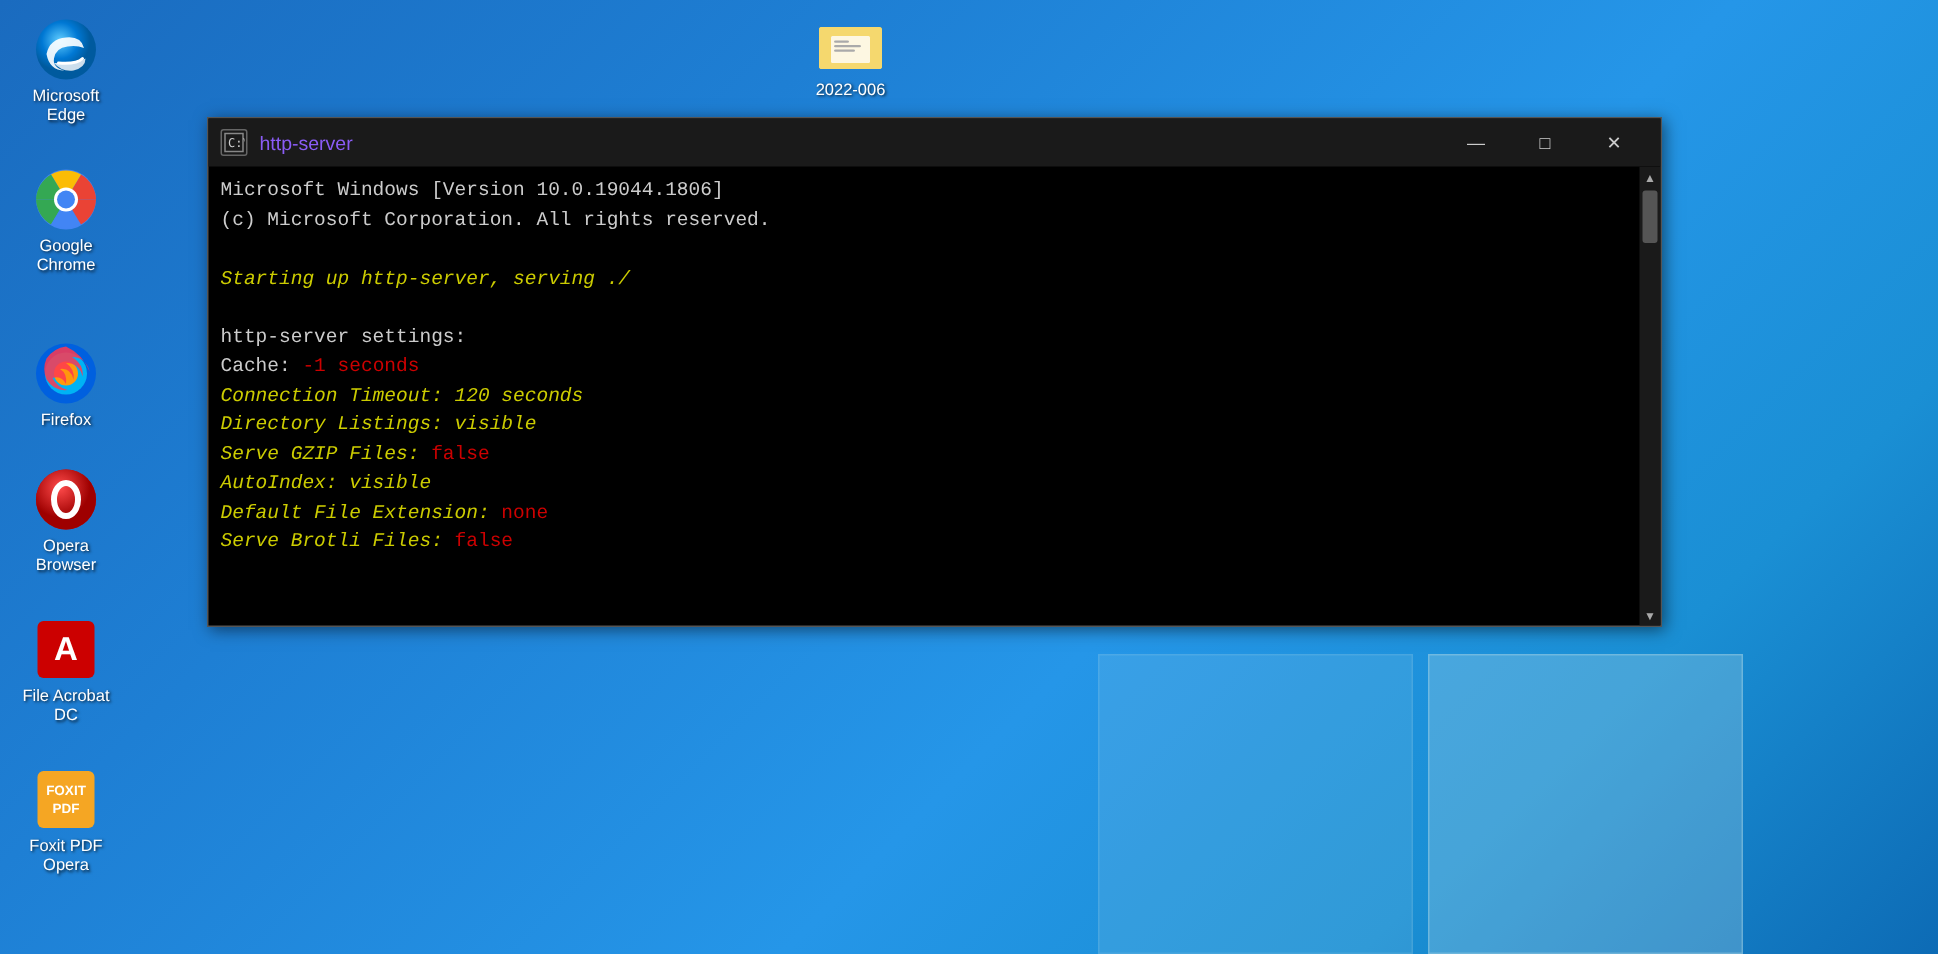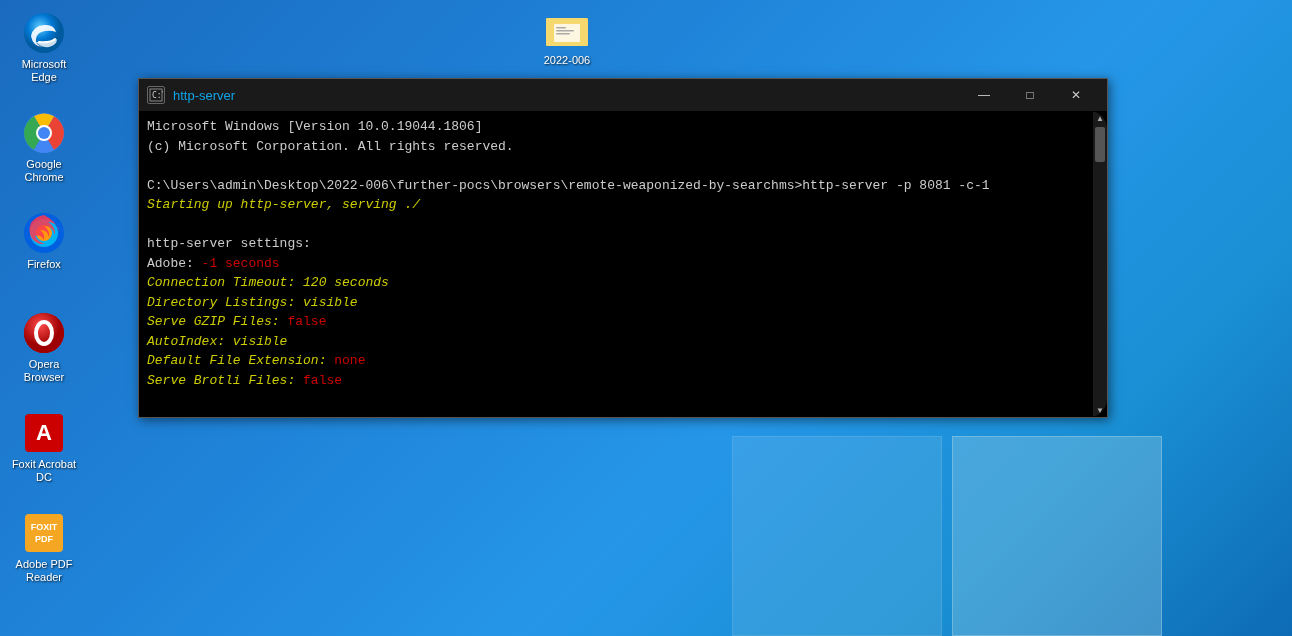--- a/index.html
+++ b/index.html
@@ -67,21 +67,21 @@
       margin-right: 8px;
       background: #1a1a1a;
       border: 1px solid #666;
       border-radius: 2px;
       display: flex; align-items: center; justify-content: center;
       font-size: 10px;
       color: #ccc;
       flex-shrink: 0;
     }
     .cmd-title {
-      color: #0ea5e9;
+      color: #8b5cf6;
       font-size: 13px;
       flex: 1;
     }
     .cmd-buttons {
       display: flex;
       gap: 0;
     }
     .cmd-btn {
       width: 46px; height: 32px;
       display: flex; align-items: center; justify-content: center;
@@ -151,21 +151,21 @@
         <path d="M21,21 L1,21 A20,20 0 0,0 11,37.7Z" fill="#34a853"></path>
         <path d="M21,21 L11,37.7 A20,20 0 0,0 31,37.7Z" fill="#4285f4"></path>
         <path d="M21,21 L31,37.7 A20,20 0 0,0 41,21Z" fill="#ea4335"></path>
         <circle cx="21" cy="21" r="8" fill="white"></circle>
         <circle cx="21" cy="21" r="6" fill="#4285f4"></circle>
       </svg>
     </div>
     <span class="icon-label">Google Chrome</span>
   </div>
 
-  <div class="desktop-icon" style="position:absolute;top:208px;left:4px;">
+  <div class="desktop-icon" style="position:absolute;top:224px;left:4px;">
     <div class="icon-img">
       <svg width="42" height="42" viewBox="0 0 42 42">
         <circle cx="21" cy="21" r="20" fill="#0060df"></circle>
         <circle cx="21" cy="21" r="14" fill="#00b3f4"></circle>
         <circle cx="21" cy="21" r="8" fill="#ff980e"></circle>
         <path d="M21,3 Q32,8 37,20 Q34,10 25,10 Q33,15 32,23 Q30,14 21,14 Q27,18 26,25 Q24,17 17,18 Q22,21 21,28 Q18,22 12,24 Q15,30 22,32 Q13,33 8,25 Q5,18 8,11 Q13,4 21,3Z" fill="#ff3750" opacity="0.85"></path>
       </svg>
     </div>
     <span class="icon-label">Firefox</span>
   </div>
@@ -187,32 +187,32 @@
     <span class="icon-label">Opera Browser</span>
   </div>
 
   <div class="desktop-icon" style="position:absolute;top:408px;left:4px;">
     <div class="icon-img">
       <svg width="42" height="42" viewBox="0 0 42 42">
         <rect x="2" y="2" width="38" height="38" rx="4" fill="#cc0000"></rect>
         <text x="21" y="28" text-anchor="middle" font-size="22" font-weight="bold" font-family="Arial" fill="white">A</text>
       </svg>
     </div>
-    <span class="icon-label">Foxit Acrobat DC</span>
+    <span class="icon-label">File Acrobat DC</span>
   </div>
 
   <div class="desktop-icon" style="position:absolute;top:508px;left:4px;">
     <div class="icon-img">
       <svg width="42" height="42" viewBox="0 0 42 42">
         <rect x="2" y="2" width="38" height="38" rx="4" fill="#f5a623"></rect>
         <text x="21" y="18" text-anchor="middle" font-size="9" font-weight="bold" font-family="Arial" fill="white">FOXIT</text>
         <text x="21" y="30" text-anchor="middle" font-size="9" font-weight="bold" font-family="Arial" fill="white">PDF</text>
       </svg>
     </div>
-    <span class="icon-label">Adobe PDF Reader</span>
+    <span class="icon-label">Foxit PDF Opera</span>
   </div>
 
   <div class="desktop-icon" style="position:absolute;top:4px;left:527px;">
     <div class="icon-img">
       <svg width="42" height="42" viewBox="0 0 42 42">
         <rect x="0" y="10" width="42" height="28" rx="2" fill="#e8c84a"></rect>
         <rect x="0" y="10" width="42" height="28" rx="2" fill="#f5d86e"></rect>
         <rect x="0" y="14" width="42" height="24" rx="2" fill="#f5d86e"></rect>
         <rect x="0" y="10" width="18" height="8" rx="2" fill="#f5d86e"></rect>
 
@@ -236,31 +236,30 @@
         </svg>
       </div>
       <span class="cmd-title">http-server</span>
       <div class="cmd-buttons">
         <button class="cmd-btn">—</button>
         <button class="cmd-btn">□</button>
         <button class="cmd-btn close">✕</button>
       </div>
     </div>
 
-    <div style="flex:1;display:flex;overflow:hidden;position:relative;border-radius:18px;">
+    <div style="flex:1;display:flex;overflow:hidden;position:relative;">
       <div class="cmd-content" style="flex:1;padding-right:18px;">
 
         <span class="line white">Microsoft Windows [Version 10.0.19044.1806]</span>
         <span class="line white">(c) Microsoft Corporation. All rights reserved.</span>
         <span class="line white"> </span>
-        <span class="line white">C:\Users\admin\Desktop\2022-006\further-pocs\browsers\remote-weaponized-by-searchms&gt;http-server -p 8081 -c-1</span>
         <span class="line yellow">Starting up http-server, serving ./</span>
         <span class="line white"> </span>
         <span class="line white">http-server settings:</span>
-        <span class="line"><span class="white">Adobe: </span><span class="red">-1 seconds</span></span>
+        <span class="line"><span class="white">Cache: </span><span class="red">-1 seconds</span></span>
         <span class="line yellow">Connection Timeout: 120 seconds</span>
         <span class="line yellow">Directory Listings: visible</span>
         <span class="line"><span class="yellow">Serve GZIP Files: </span><span class="red">false</span></span>
         <span class="line yellow">AutoIndex: visible</span>
         <span class="line"><span class="yellow">Default File Extension: </span><span class="red">none</span></span>
         <span class="line"><span class="yellow">Serve Brotli Files: </span><span class="red">false</span></span>
         <span class="line white"> </span>
 
       </div>
 

